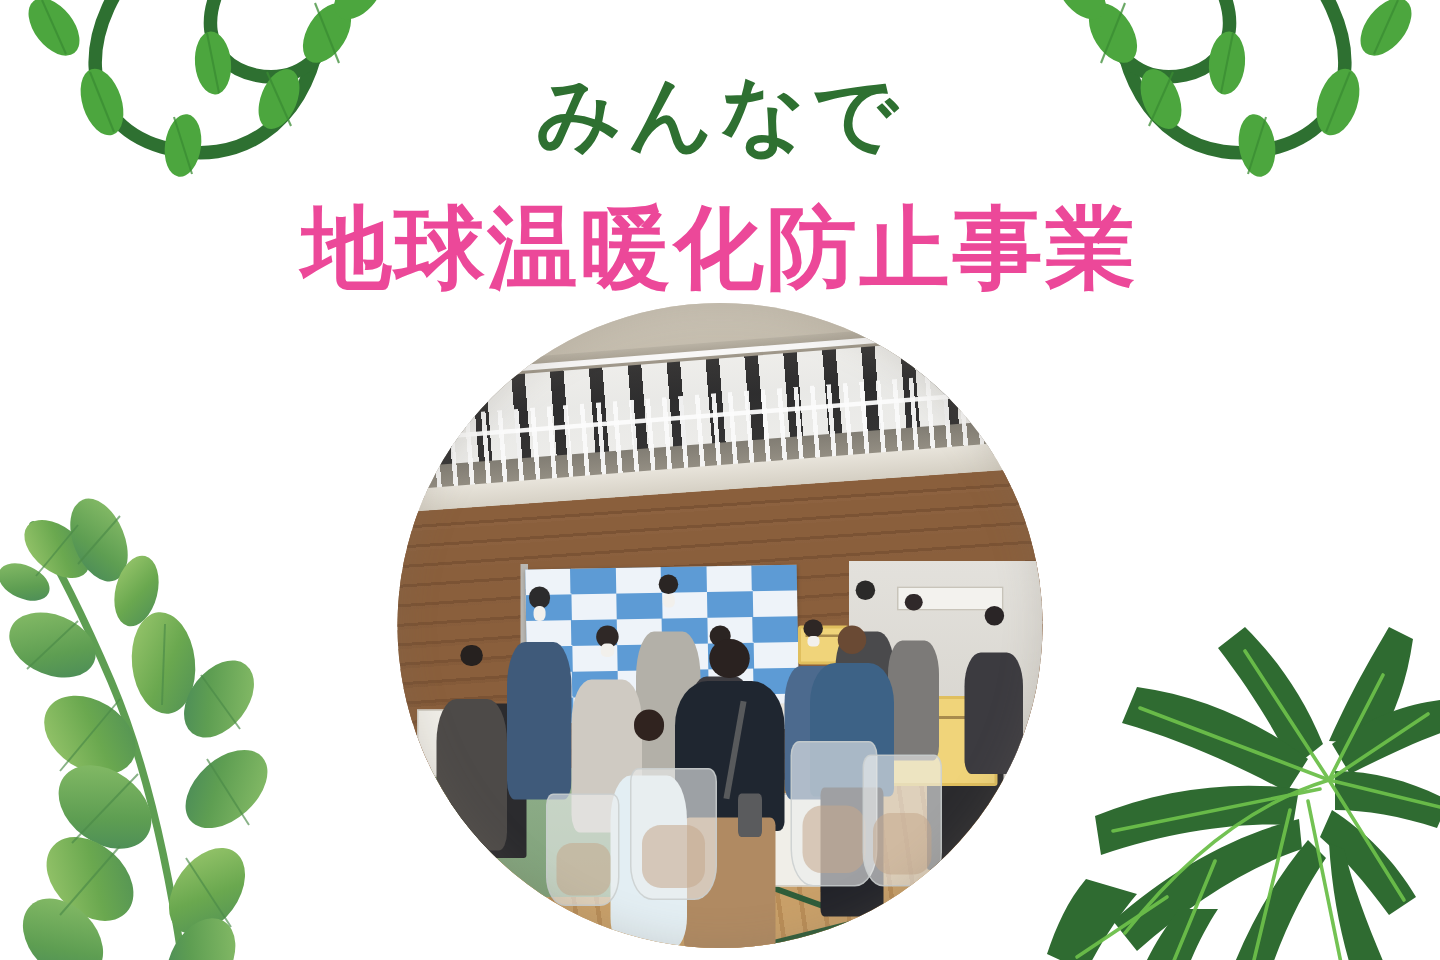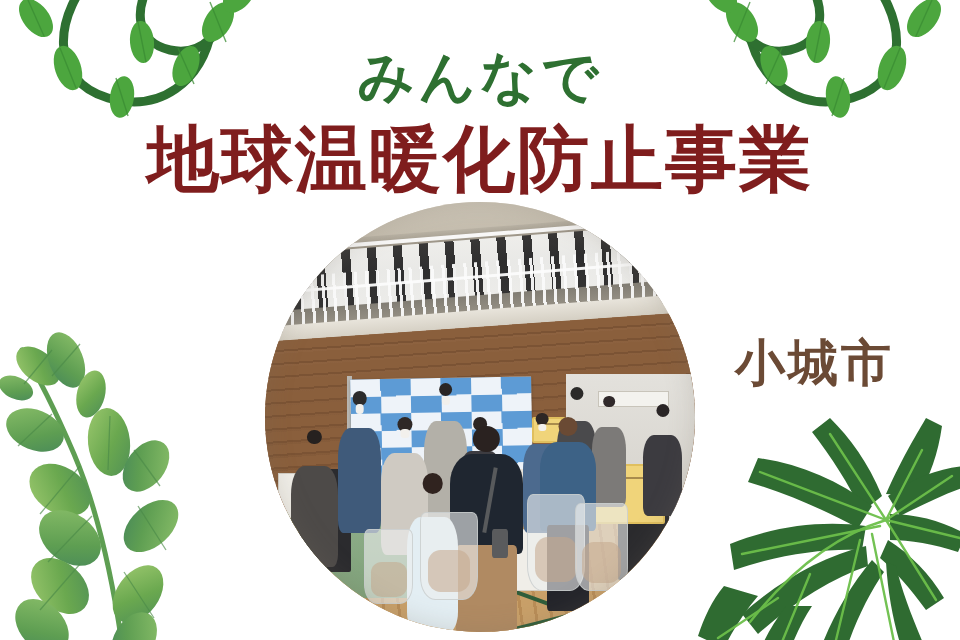--- a/index.html
+++ b/index.html
@@ -28,26 +28,26 @@
   .title-line1 {
     font-family: "DejaVu Sans", "Liberation Sans", sans-serif;
     font-size: 56px;
     font-weight: 700;
     letter-spacing: 4px;
     color: #2e7031;
     line-height: 1.18;
   }
   .title-line2 {
     font-family: "DejaVu Sans", "Liberation Sans", sans-serif;
-    font-size: 72px;
+    font-size: 60px;
     font-weight: 700;
     letter-spacing: 2px;
-    color: #7f1d1d;
+    color: #ec4899;
     line-height: 1.22;
-    margin-top: 6px;
+    margin-top: 20px;
   }
 
   
   .city-label {
     position: absolute;
     left: 735px;
     top: 330px;
     font-family: "DejaVu Sans", "Liberation Sans", sans-serif;
     font-size: 50px;
     font-weight: 700;
@@ -399,21 +399,20 @@
       <path d="M120 164 L 92 232"></path>
       <path d="M88 188 L 28 228"></path>
     </g>
   </svg>
 
   <div class="title-block">
     <div class="title-line1">みんなで</div>
     <div class="title-line2">地球温暖化防止事業</div>
   </div>
 
-  <div class="city-label">小城市</div>
 
   <div class="photo-circle">
     <div class="photo-inner">
 
       <div class="gym-ceiling"></div>
 
       <div class="gym-balcony">
         <div class="window-row"></div>
         <div class="railing"></div>
         <div class="railing-top"></div>

